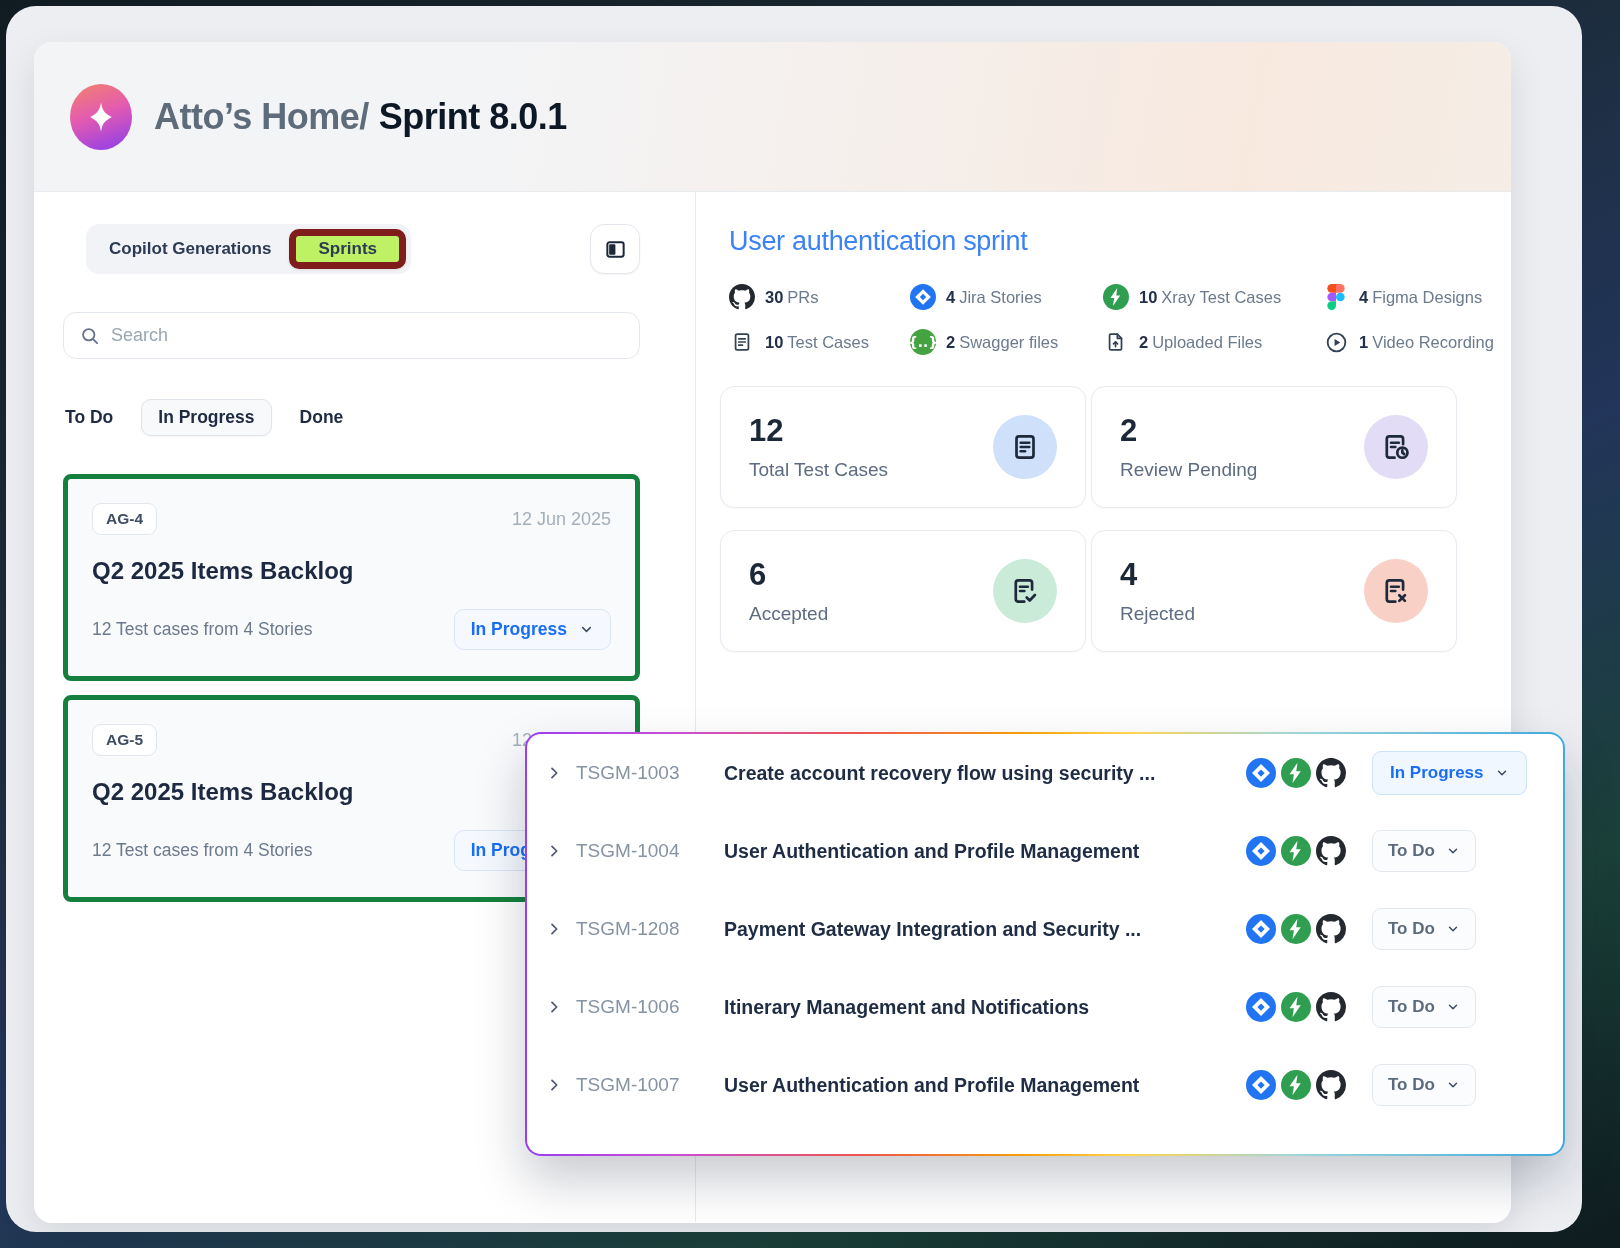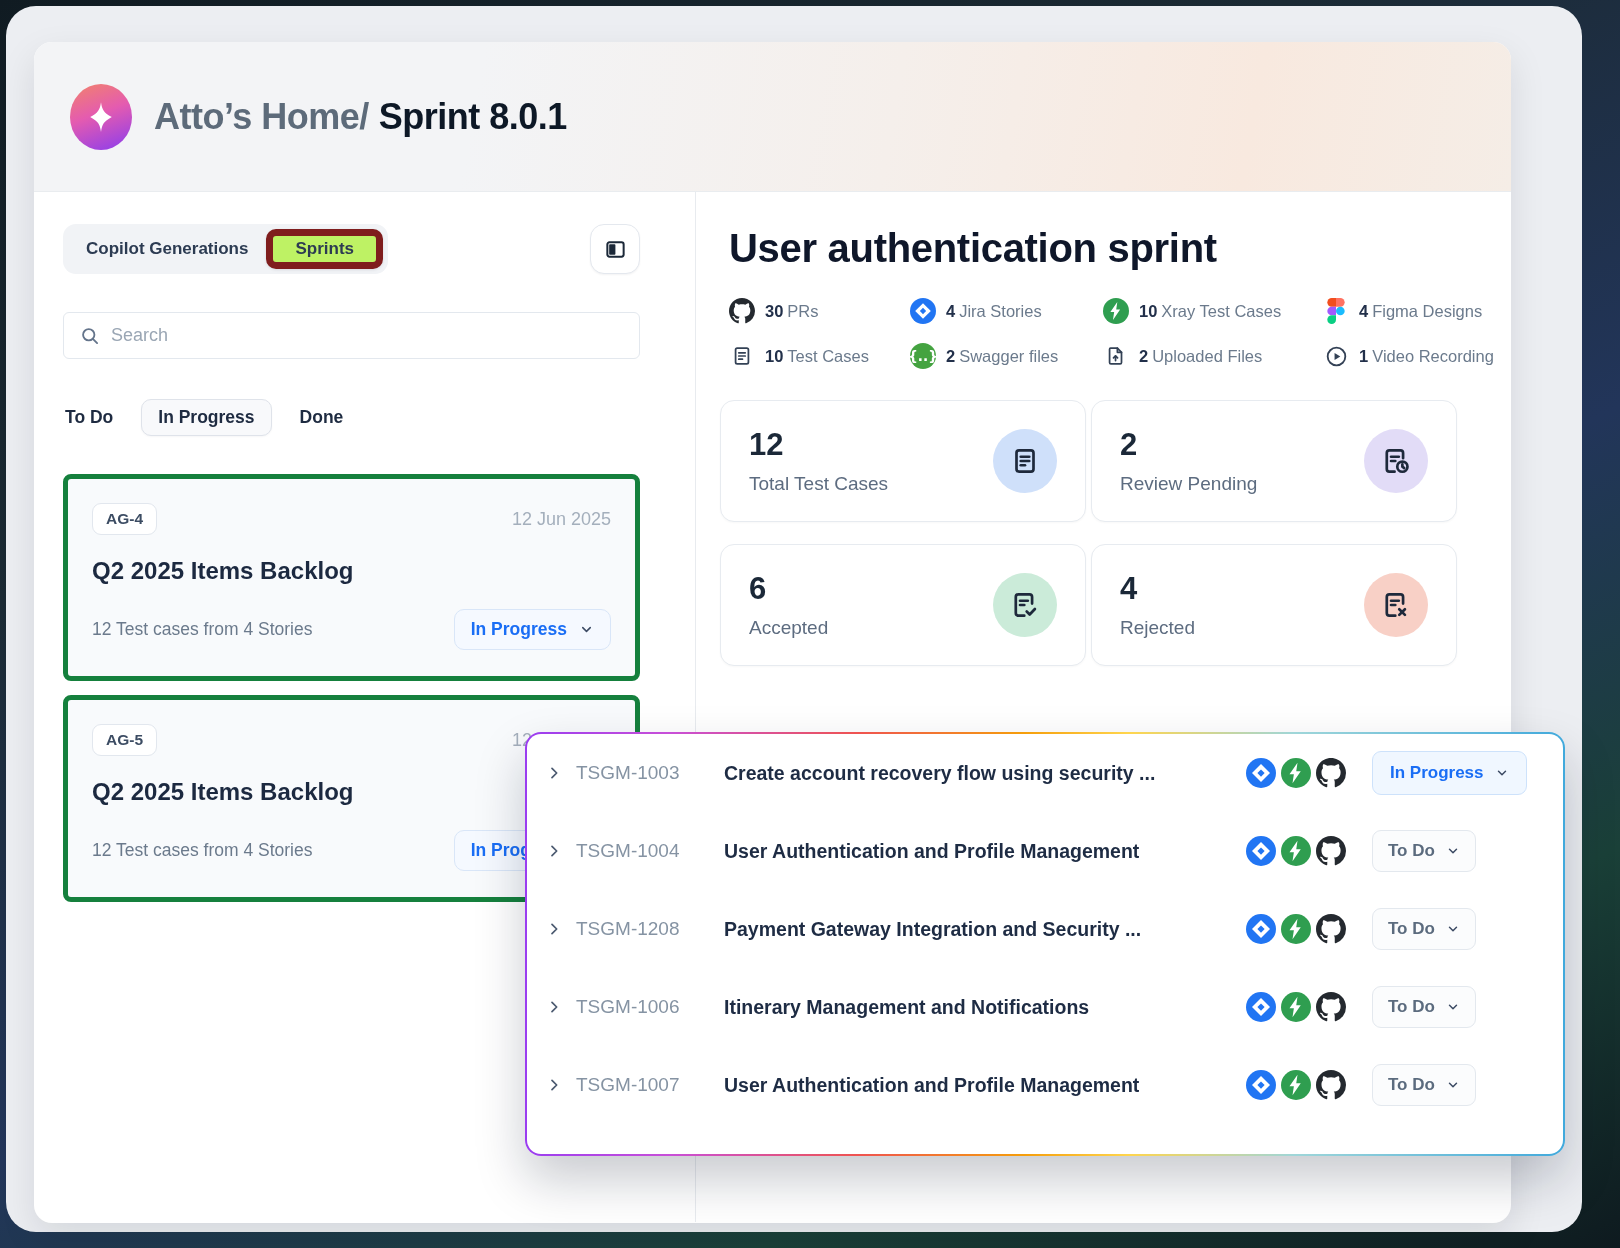--- a/index.html
+++ b/index.html
@@ -32,38 +32,38 @@
   }
   .hdr-title{ font-size:36px; font-weight:700; letter-spacing:-.5px; }
   .hdr-title .prefix{ color:#5d6b7a; }
   .hdr-title .current{ color:#0d1826; margin-left:10px; }
 
   .body-row{ display:flex; height:1030px; }
   .sidebar{ width:662px; border-right:1px solid #e8ebef; padding:32px 55px 0 29px; }
   .mainpane{ flex:1; padding:34px 0 0 24px; }
 
   
-  .side-top{ display:flex; align-items:center; justify-content:space-between; }
+  .side-top{ display:flex; align-items:center; justify-content:space-between;margin-left:23px; }
   .seg-control{
     display:flex; align-items:center; background:#f1f3f6; border-radius:13px;
     padding:5px; height:50px;
   }
   .seg-item{ padding:0 18px; font-size:17px; font-weight:600; color:#2c3b52;
     height:40px; display:flex; align-items:center; border-radius:10px; cursor:pointer; }
   .seg-item.active{
     background:#bef264; border:7px solid #7f1d1d; box-shadow:0 1px 3px rgba(16,24,40,.10);
     padding:0 22px;
   }
   .panel-toggle{
     width:50px; height:50px; background:#ffffff; border:1px solid #e4e8ee; border-radius:14px;
     display:flex; align-items:center; justify-content:center; cursor:pointer;
     box-shadow:0 1px 2px rgba(16,24,40,.05);
   }
   .search-box{
-    margin-top:38px; height:47px; background:#fff; border:1px solid #e3e8ee; border-radius:6px;
+    margin-top:38px; height:47px; background:#fff; border:1px solid #e3e8ee; border-radius:13px;
     display:flex; align-items:center; padding:0 16px; gap:11px;
   }
   .search-box input{
     border:none; outline:none; font-size:18px; color:#334155; width:100%;
     font-family:inherit; background:transparent;
   }
   .search-box input::placeholder{ color:#9aa6b4; }
   .filters{ margin-top:40px; display:flex; align-items:center; gap:26px; margin-bottom:38px; }
   .filter-chip{ font-size:17.5px; font-weight:600; color:#1e2b41; cursor:pointer; padding:7px 2px; }
   .filter-chip.active{
@@ -83,21 +83,21 @@
   .gen-title{ margin-top:22px; font-size:24px; font-weight:700; color:#1c2940; }
   .gen-bottom{ margin-top:24px; display:flex; justify-content:space-between; align-items:center; }
   .gen-sub{ font-size:17.5px; color:#6b7a8c; }
   .status-select{
     display:flex; align-items:center; gap:12px; background:#f5f9ff; border:1px solid #d9e6f8;
     border-radius:10px; padding:9px 16px; font-size:17.5px; font-weight:600; color:#1a6ef5;
     cursor:pointer; white-space:nowrap;
   }
 
   
-  .sprint-title{ font-size:40px; font-weight:700; color:#0f172a; letter-spacing:-.3px; padding-left:9px; }
+  .sprint-title{ font-size:27px; font-weight:400; color:#3b82f6; letter-spacing:-.3px; padding-left:9px; }
   .stats-grid{ margin-top:27px; padding-left:9px; display:grid;
     grid-template-columns:181px 193px 220px auto; row-gap:19px; }
   .stat-item{ display:flex; align-items:center; gap:10px; }
   .stat-ico{ width:26px; height:26px; display:flex; align-items:center; justify-content:center; flex:0 0 auto; }
   .stat-txt{ font-size:16.5px; color:#6b7a8c; white-space:nowrap; }
   .stat-txt b{ color:#22304a; font-weight:700; margin-right:4px; }
 
   .summary-grid{ margin-top:31px; display:grid; grid-template-columns:366px 366px; gap:22px 5px; }
   .sum-card{
     background:#fff; border:1px solid #e7ebf0; border-radius:14px; height:122px;

